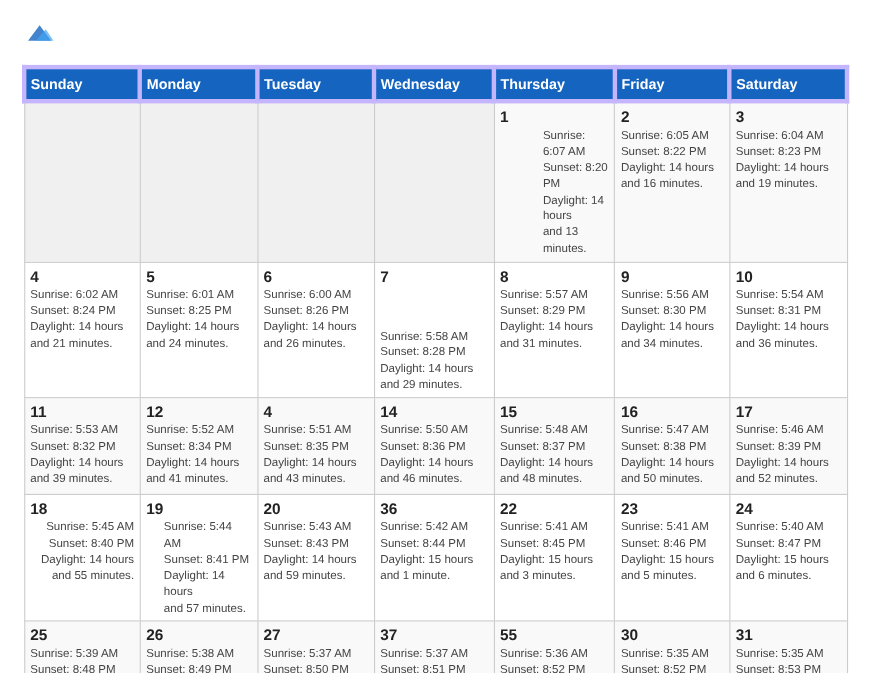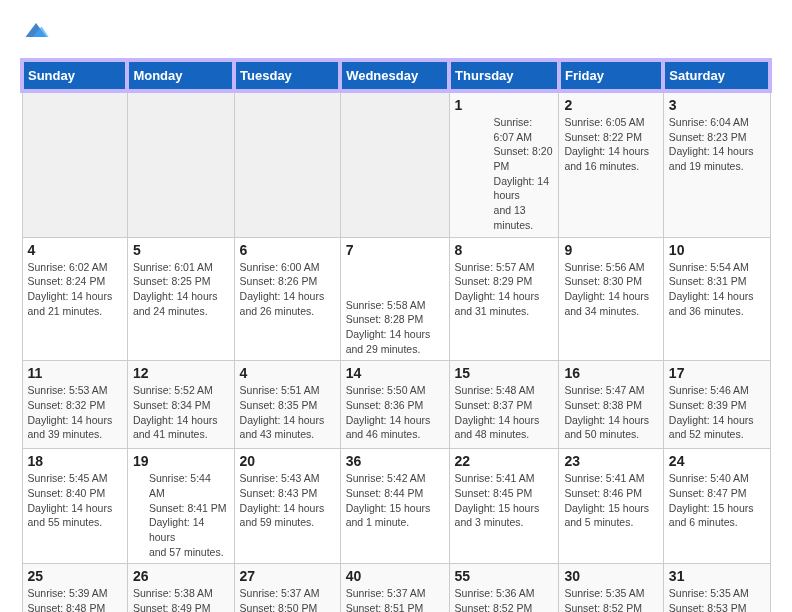--- a/index.html
+++ b/index.html
@@ -253,21 +253,21 @@
             <div class="day-number">17</div>
             <div class="day-info" style="white-space: pre-line;">Sunrise: 5:46 AM
 Sunset: 8:39 PM
 Daylight: 14 hours
 and 52 minutes.</div>
           </td>
         </tr>
         <tr class="week-row">
           <td>
             <div class="day-number">18</div>
-            <div class="day-info" style="white-space: pre-line;">Sunrise: 5:45 AM
+            <div class="day-info" style="white-space: pre-line; text-align: right;">Sunrise: 5:45 AM
 Sunset: 8:40 PM
 Daylight: 14 hours
 and 55 minutes.</div>
           </td>
           <td>
             <div class="day-number">19</div>
             <div class="day-info" style="white-space: pre-line; margin-left: 16px;">Sunrise: 5:44 AM
 Sunset: 8:41 PM
 Daylight: 14 hours
 and 57 minutes.</div>
@@ -324,21 +324,21 @@
 and 10 minutes.</div>
           </td>
           <td>
             <div class="day-number">27</div>
             <div class="day-info" style="white-space: pre-line;">Sunrise: 5:37 AM
 Sunset: 8:50 PM
 Daylight: 15 hours
 and 12 minutes.</div>
           </td>
           <td>
-            <div class="day-number">40</div>
+            <div class="day-number">37</div>
             <div class="day-info" style="white-space: pre-line;">Sunrise: 5:37 AM
 Sunset: 8:51 PM
 Daylight: 15 hours
 and 13 minutes.</div>
           </td>
           <td>
             <div class="day-number">55</div>
             <div class="day-info" style="white-space: pre-line;">Sunrise: 5:36 AM
 Sunset: 8:52 PM
 Daylight: 15 hours

